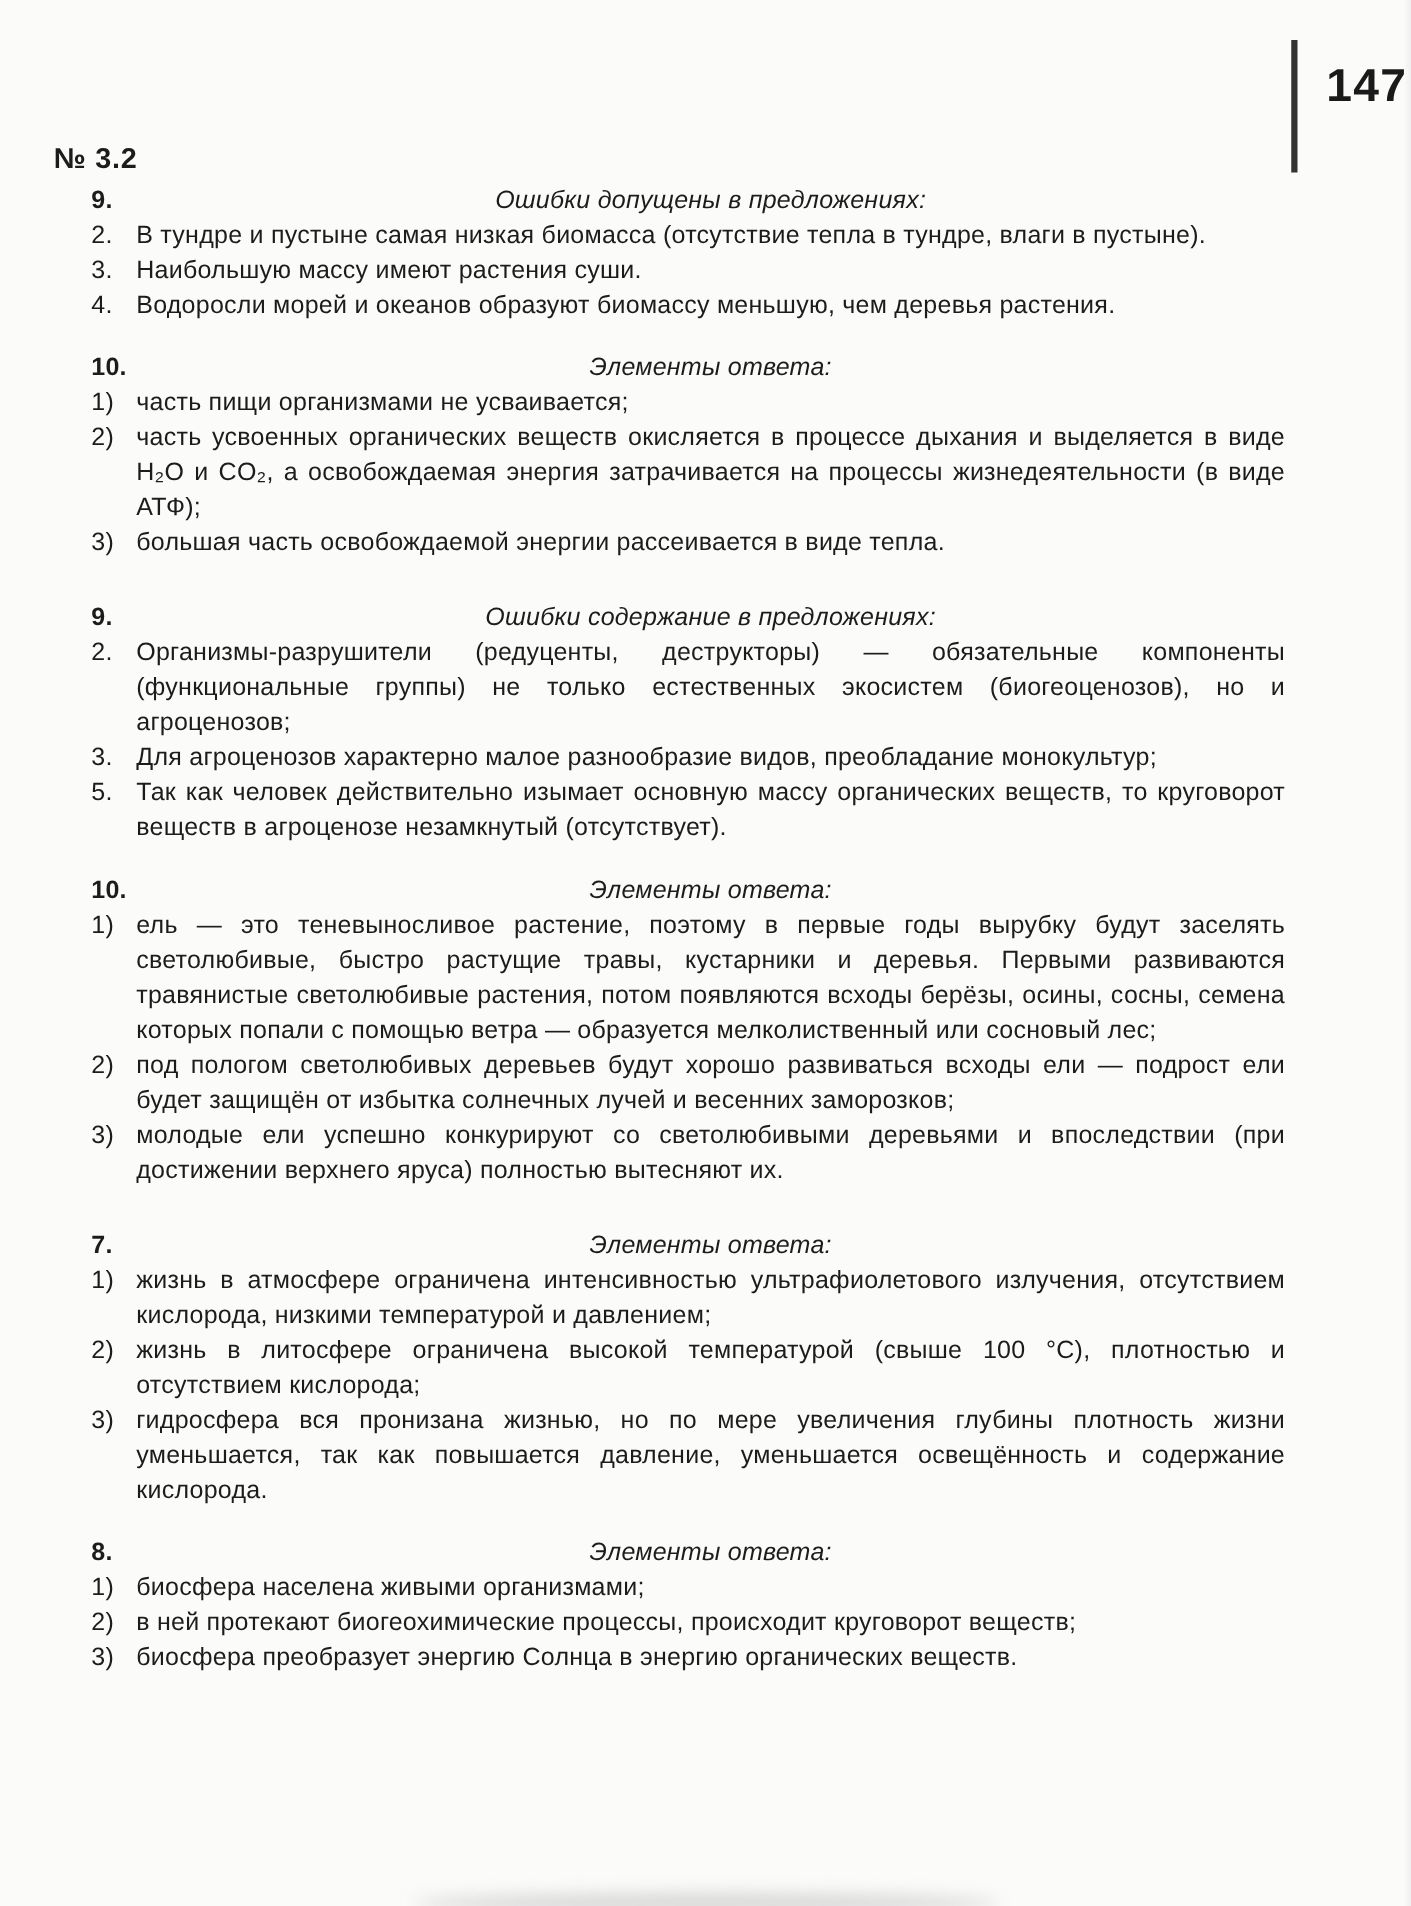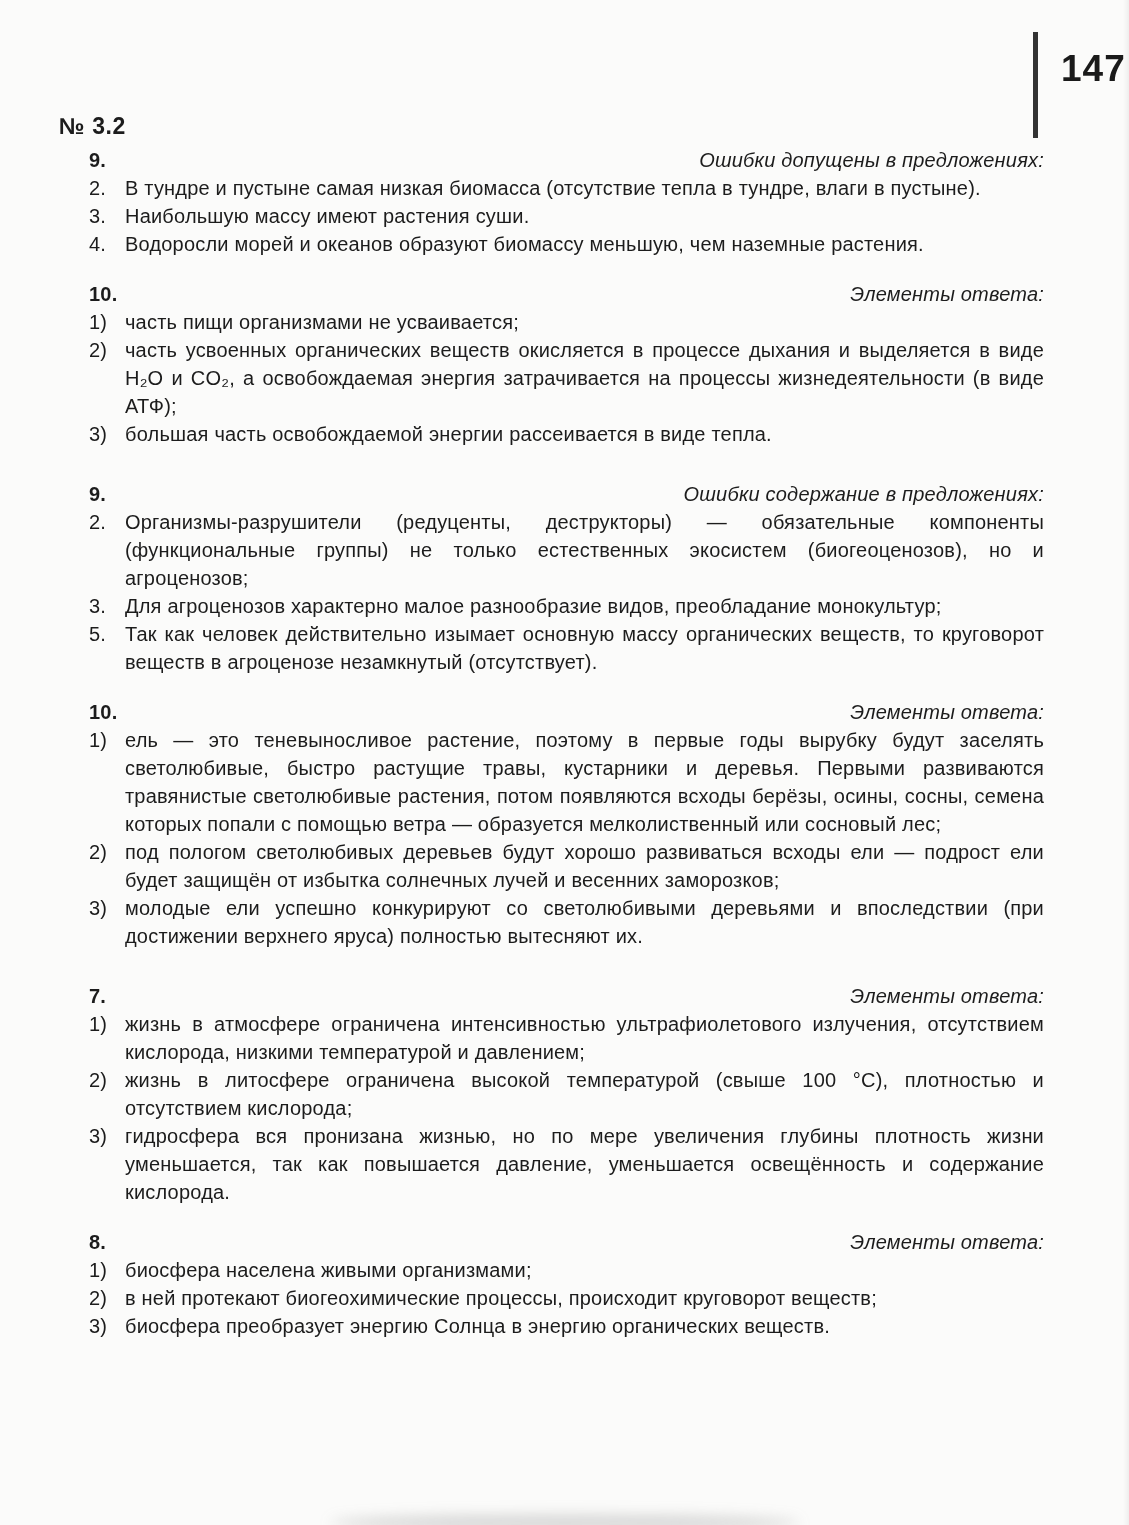--- a/index.html
+++ b/index.html
@@ -28,21 +28,21 @@
     font-size: 37px;
     font-weight: 700;
     letter-spacing: 1px;
     font-stretch: condensed;
     color: #1a1a1a;
     margin-left: 12px;
   }
   
   .content {
     position: absolute;
-    left: 89px;
+    left: 73px;
     top: 112px;
     width: 955px;
     font-size: 20px;
     line-height: 28px;
     letter-spacing: 0.2px;
   }
   .section { margin-top: 32px; }
   .section:first-child { margin-top: 0; }
   .sec-head {
     margin: 0 0 6px -30px;
@@ -56,21 +56,21 @@
   .row { display: flex; }
   .marker {
     flex: none;
     width: 36px;
     white-space: nowrap;
   }
   .row.head .marker { font-weight: 700; }
   .row.head .title {
     flex: 1;
     font-style: italic;
-    text-align: right;
+    text-align: center;
   }
   .text {
     flex: 1;
     text-align: justify;
   }
   
   .bottom-shade {
     position: absolute;
     left: 330px;
     bottom: -6px;
@@ -110,21 +110,21 @@
         <div class="row">
           <span class="marker">2.</span>
           <span class="text">В тундре и пустыне самая низкая биомасса (отсутствие тепла в тундре, влаги в пустыне).</span>
         </div>
         <div class="row">
           <span class="marker">3.</span>
           <span class="text">Наибольшую массу имеют растения суши.</span>
         </div>
         <div class="row">
           <span class="marker">4.</span>
-          <span class="text">Водоросли морей и океанов образуют биомассу меньшую, чем наземные растения.</span>
+          <span class="text">Водоросли морей и океанов образуют биомассу меньшую, чем деревья растения.</span>
         </div>
       </div>
 
       <div class="block">
         <div class="row head">
           <span class="marker">10.</span>
           <span class="title">Элементы ответа:</span>
         </div>
         <div class="row">
           <span class="marker">1)</span>

